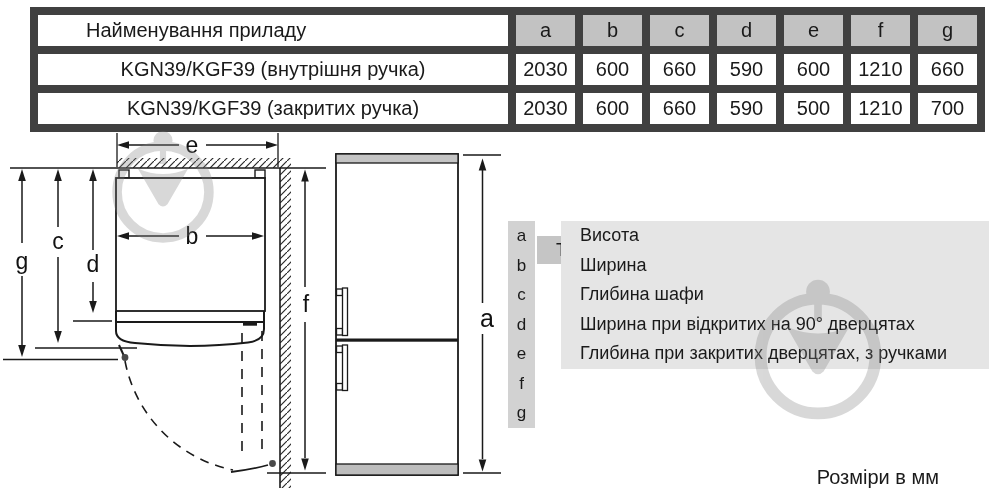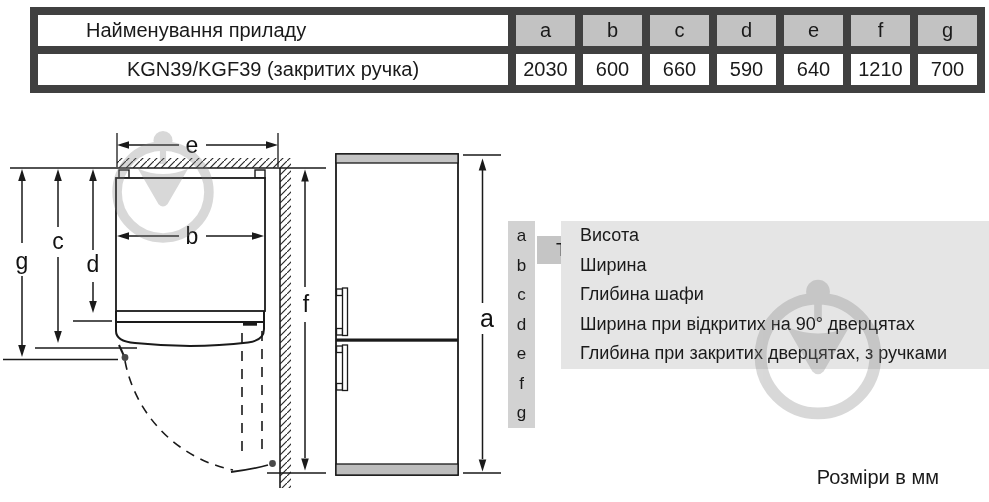--- a/index.html
+++ b/index.html
@@ -48,26 +48,36 @@
         <th class="name">Найменування приладу</th>
         <th class="dim">a</th>
         <th class="dim">b</th>
         <th class="dim">c</th>
         <th class="dim">d</th>
         <th class="dim">e</th>
         <th class="dim">f</th>
         <th class="dim">g</th>
       </tr>
       <tr>
+        <td>KGN39/KGF39 (внутрішня ручка)</td>
+        <td>2030</td>
+        <td>600</td>
+        <td>660</td>
+        <td>590</td>
+        <td>600</td>
+        <td>1210</td>
+        <td>660</td>
+      </tr>
+      <tr>
         <td>KGN39/KGF39 (закритих ручка)</td>
         <td>2030</td>
         <td>600</td>
         <td>660</td>
         <td>590</td>
-        <td>640</td>
+        <td>500</td>
         <td>1210</td>
         <td>700</td>
       </tr>
     </tbody>
   </table>
 
   <svg class="diagram" viewBox="0 0 989 502" stroke-linecap="butt" fill="none">
     <defs>
       <pattern id="hatchP" patternUnits="userSpaceOnUse" width="7" height="7">
         <path d="M0 7 L7 0" stroke="#2a2a2a" stroke-width="1.2"></path>

